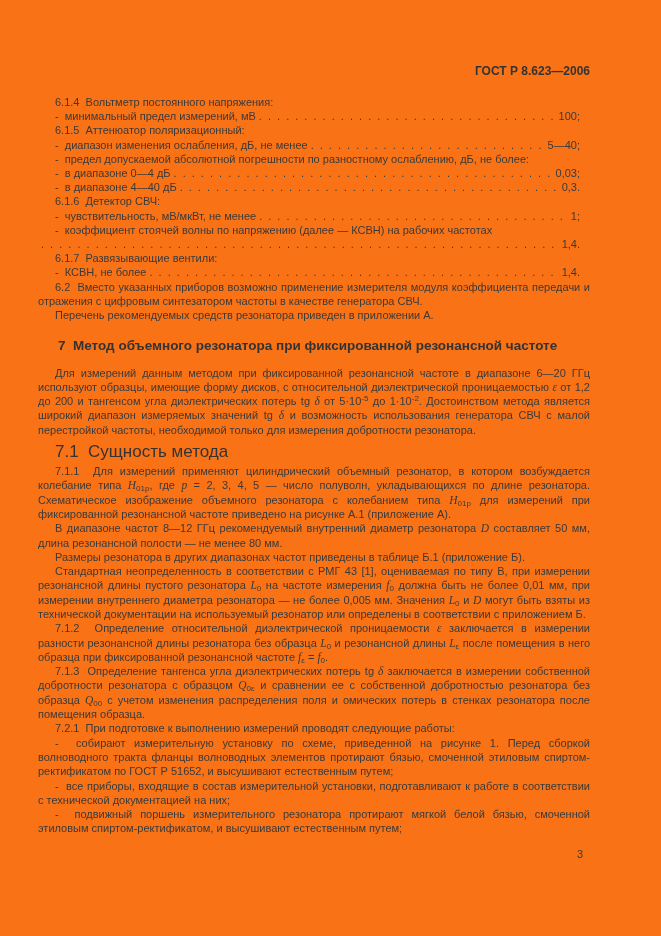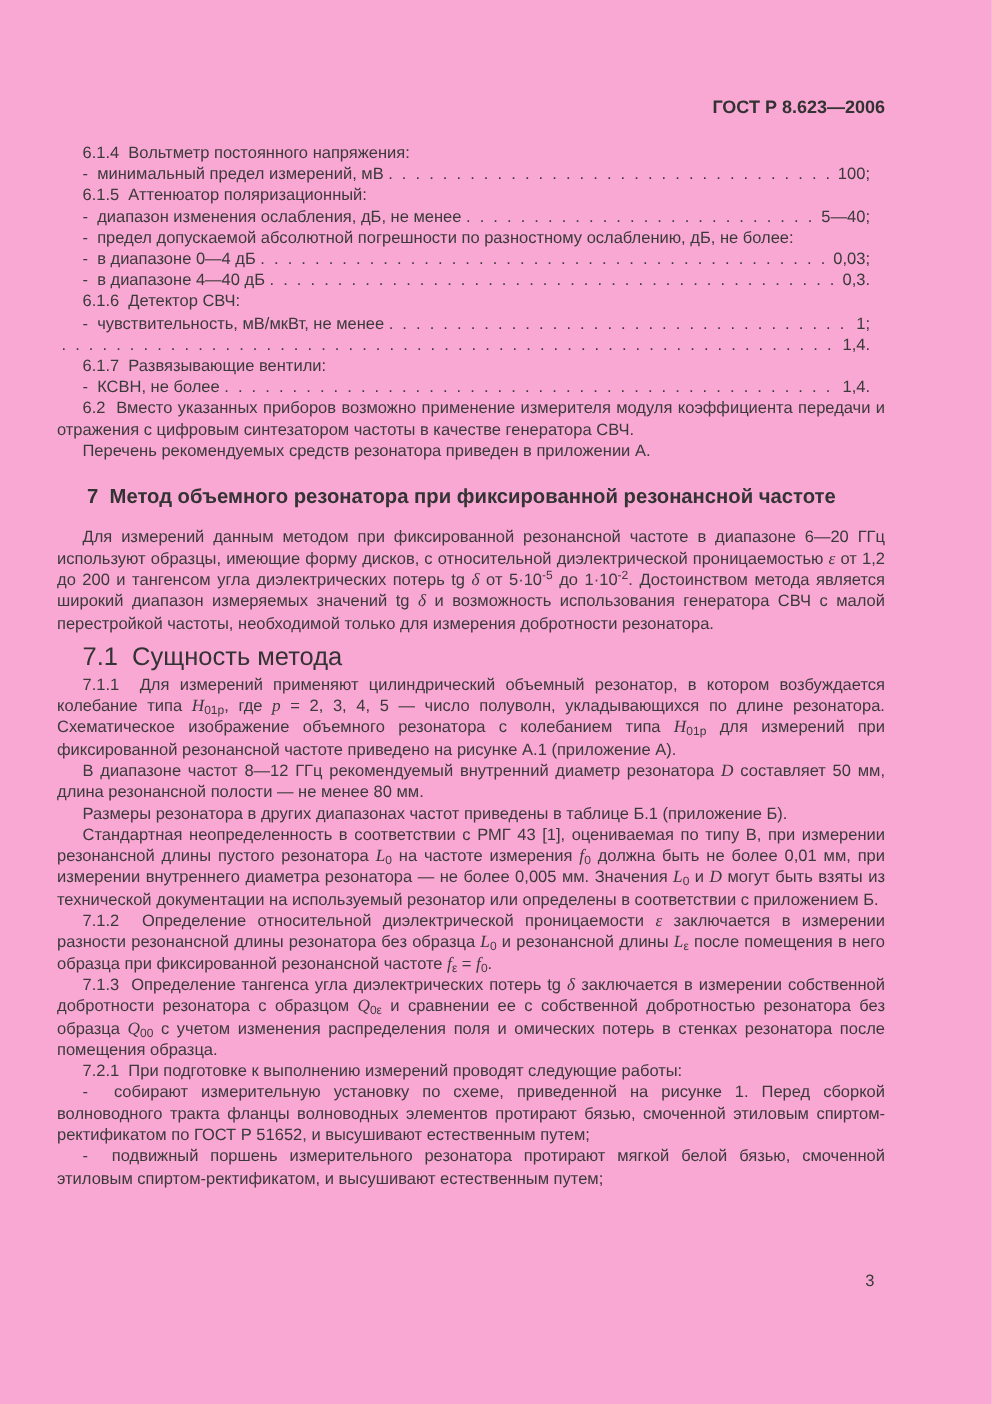--- a/index.html
+++ b/index.html
@@ -5,21 +5,21 @@
   * { box-sizing: border-box; }
   html, body { margin: 0; padding: 0; }
   body {
     width: 661px; height: 936px;
     background: #e9e9e8;
     font-family: "Liberation Sans", sans-serif;
   }
   .page {
     position: relative;
     width: 661px; height: 936px;
-    background: #f9a8d4;
+    background: #f97316;
     color: #3a3a3a;
     overflow: hidden;
   }
   .content {
     padding: 0 71px 0 38px;
   }
   .doc-header {
     padding-top: 64px;
     margin-bottom: 17px;
     text-align: right;
@@ -125,20 +125,21 @@
     </div>
 
     <div class="line spec-head">6.1.6&nbsp; Детектор СВЧ:</div>
 
     <div class="line dotline indented">
       <span class="lbl">-&nbsp; чувствительность, мВ/мкВт, не менее</span>
       <span class="leader"></span>
       <span class="val">1;</span>
     </div>
 
+    <div class="line indented">-&nbsp; коэффициент стоячей волны по напряжению (далее — КСВН) на рабочих частотах</div>
 
     <div class="line dotline">
       <span class="leader"></span>
       <span class="val">1,4.</span>
     </div>
 
     <div class="line spec-head">6.1.7&nbsp; Развязывающие вентили:</div>
 
     <div class="line dotline indented">
       <span class="lbl">-&nbsp; КСВН, не более</span>
@@ -158,18 +159,19 @@
     <p class="para">7.1.1&nbsp; Для измерений применяют цилиндрический объемный резонатор, в котором возбуждается колебание типа <i>H</i><sub>01p</sub>, где <i>p</i> = 2, 3, 4, 5 — число полуволн, укладывающихся по длине резонатора. Схематическое изображение объемного резонатора с колебанием типа <i>H</i><sub>01p</sub> для измерений при фиксированной резонансной частоте приведено на рисунке А.1 (приложение А).</p>
     <p class="para">В диапазоне частот 8—12 ГГц рекомендуемый внутренний диаметр резонатора <i>D</i> составляет 50 мм, длина резонансной полости — не менее 80 мм.</p>
     <p class="para">Размеры резонатора в других диапазонах частот приведены в таблице Б.1 (приложение Б).</p>
     <p class="para">Стандартная неопределенность в соответствии с РМГ 43 [1], оцениваемая по типу В, при измерении резонансной длины пустого резонатора <i>L</i><sub>0</sub> на частоте измерения <i>f</i><sub>0</sub> должна быть не более 0,01 мм, при измерении внутреннего диаметра резонатора — не более 0,005 мм. Значения <i>L</i><sub>0</sub> и <i>D</i> могут быть взяты из технической документации на используемый резонатор или определены в соответствии с приложением Б.</p>
     <p class="para">7.1.2&nbsp; Определение относительной диэлектрической проницаемости <i>ε</i> заключается в измерении разности резонансной длины резонатора без образца <i>L</i><sub>0</sub> и резонансной длины <i>L</i><sub>ε</sub> после помещения в него образца при фиксированной резонансной частоте <i>f</i><sub>ε</sub> = <i>f</i><sub>0</sub>.</p>
     <p class="para">7.1.3&nbsp; Определение тангенса угла диэлектрических потерь tg <i>δ</i> заключается в измерении собственной добротности резонатора с образцом <i>Q</i><sub>0ε</sub> и сравнении ее с собственной добротностью резонатора без образца <i>Q</i><sub>00</sub> с учетом изменения распределения поля и омических потерь в стенках резонатора после помещения образца.</p>
 
 
     <p class="para">7.2.1&nbsp; При подготовке к выполнению измерений проводят следующие работы:</p>
     <p class="para">-&nbsp; собирают измерительную установку по схеме, приведенной на рисунке 1. Перед сборкой волноводного тракта фланцы волноводных элементов протирают бязью, смоченной этиловым спиртом-ректификатом по ГОСТ Р 51652, и высушивают естественным путем;</p>
+    <p class="para">-&nbsp; все приборы, входящие в состав измерительной установки, подготавливают к работе в соответствии с технической документацией на них;</p>
     <p class="para">-&nbsp; подвижный поршень измерительного резонатора протирают мягкой белой бязью, смоченной этиловым спиртом-ректификатом, и высушивают естественным путем;</p>
 
   </div>
 
   <div class="page-number">3</div>
 </div>
 
 </body></html>

